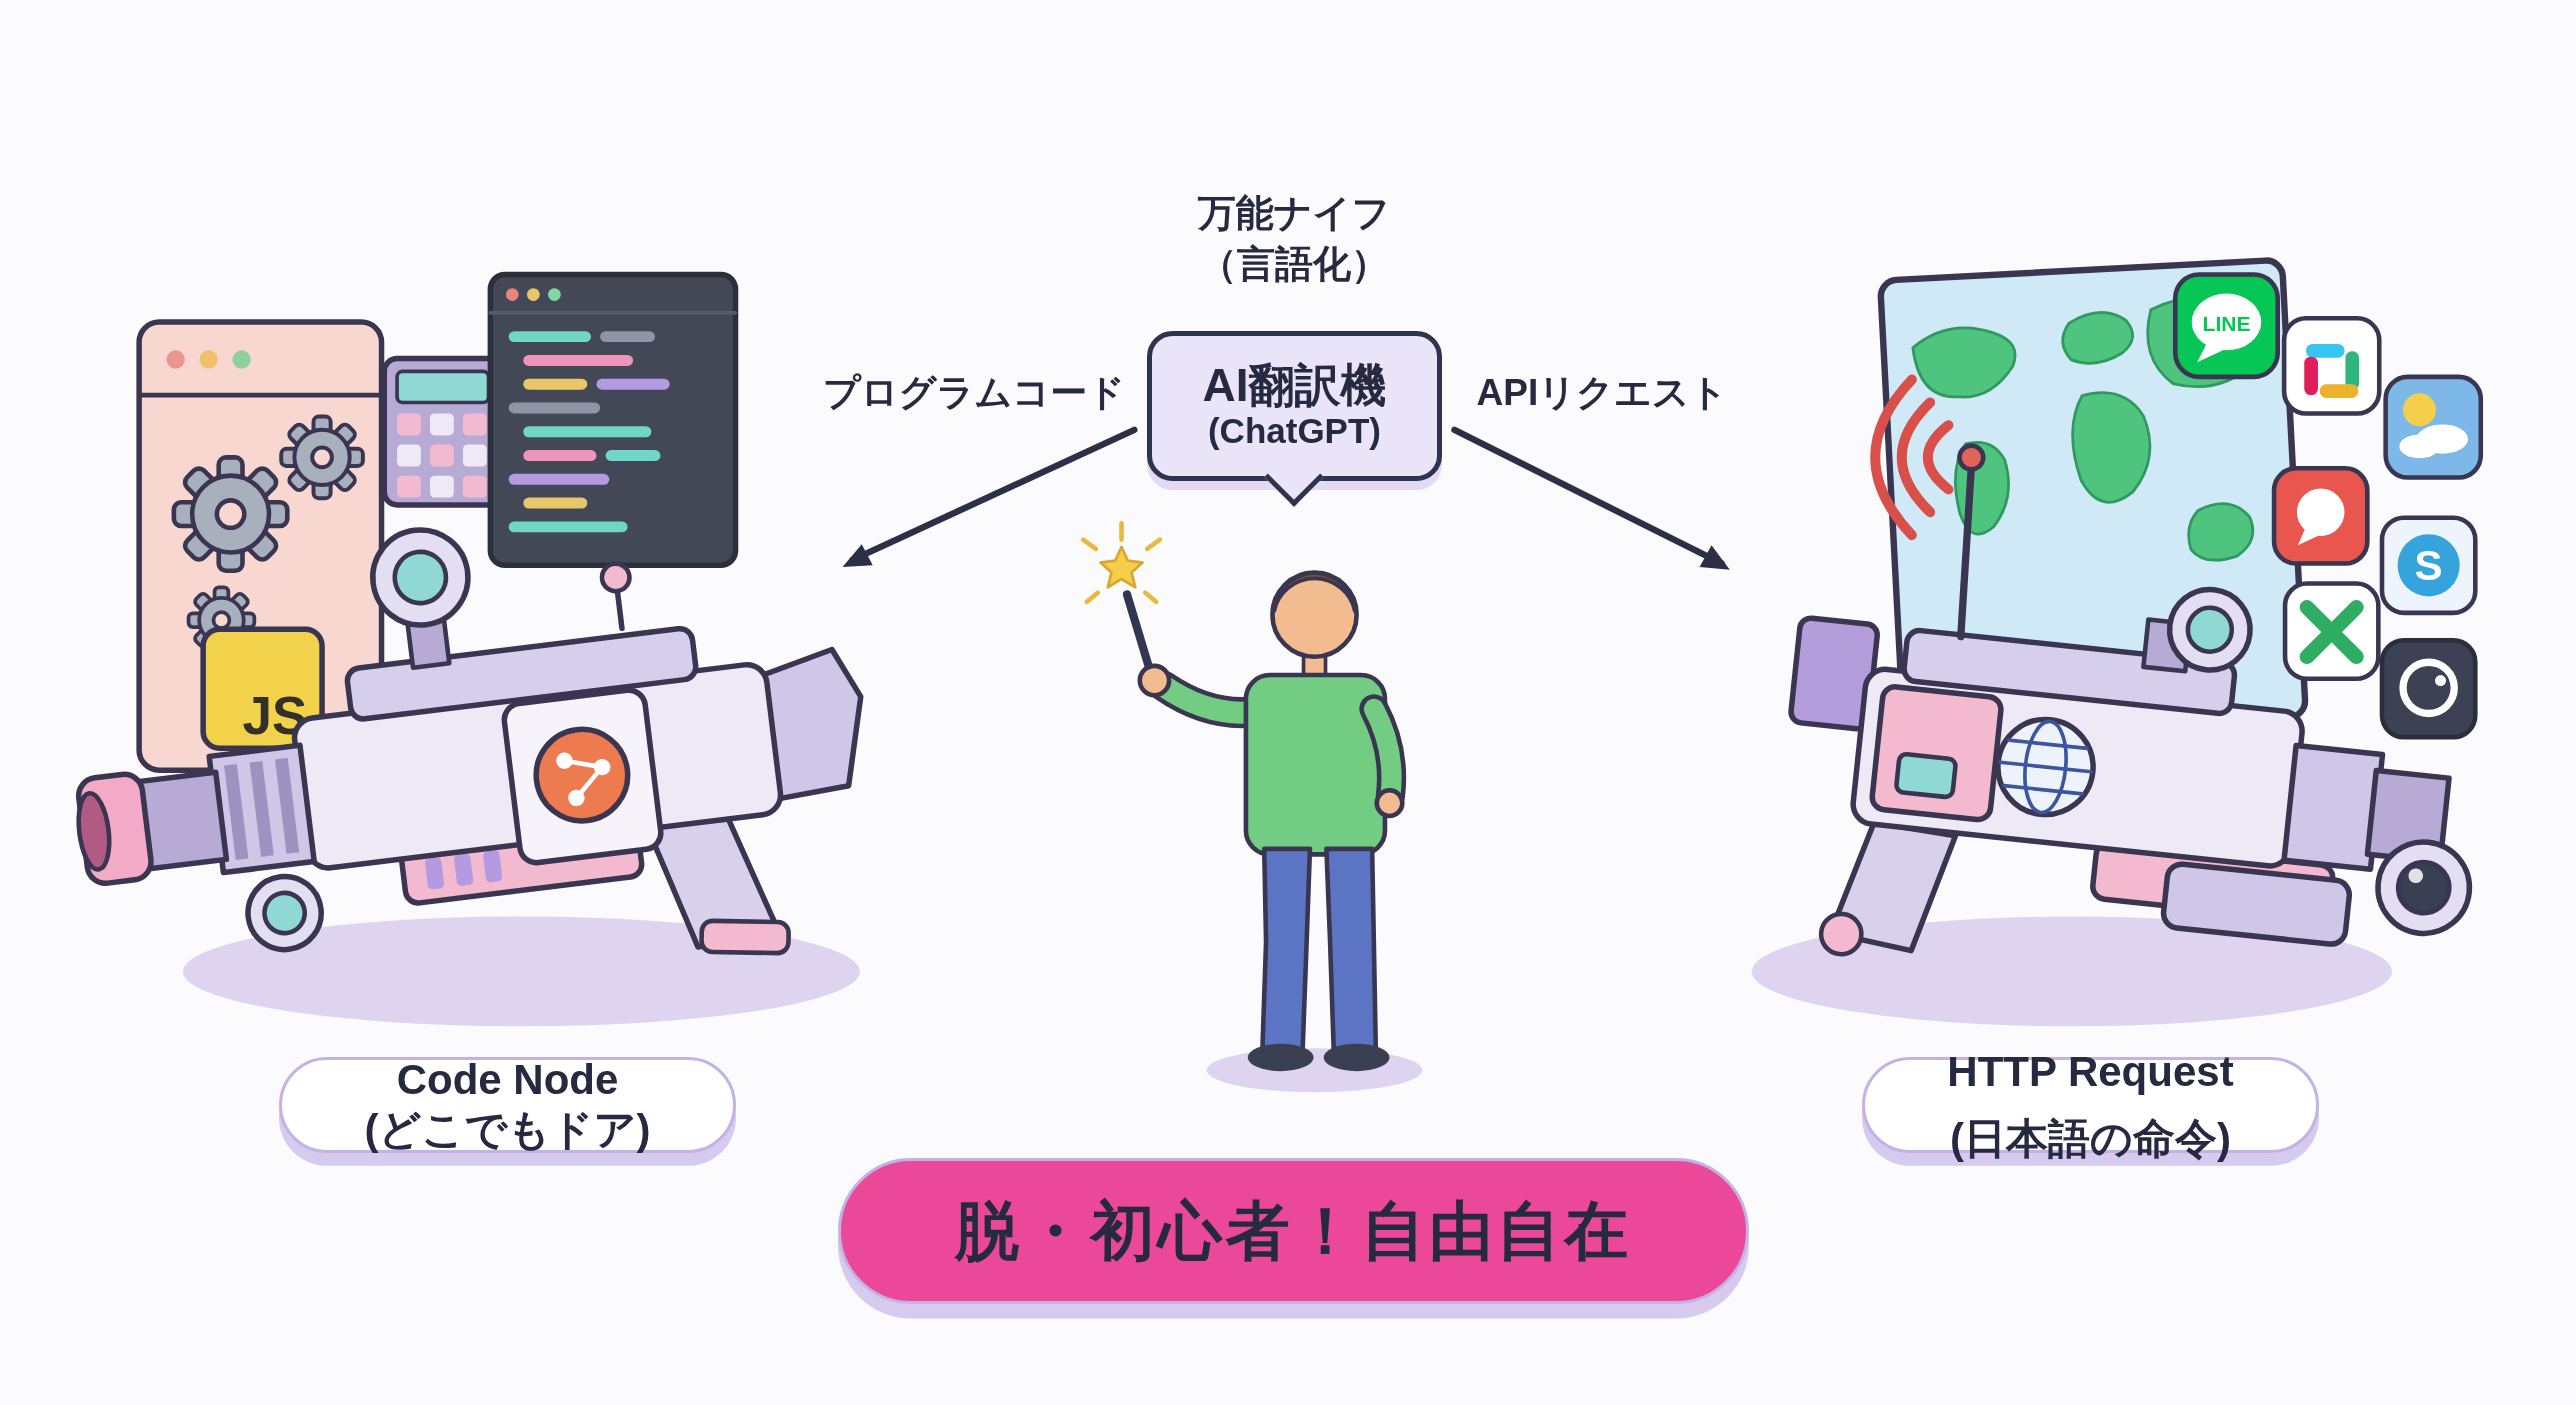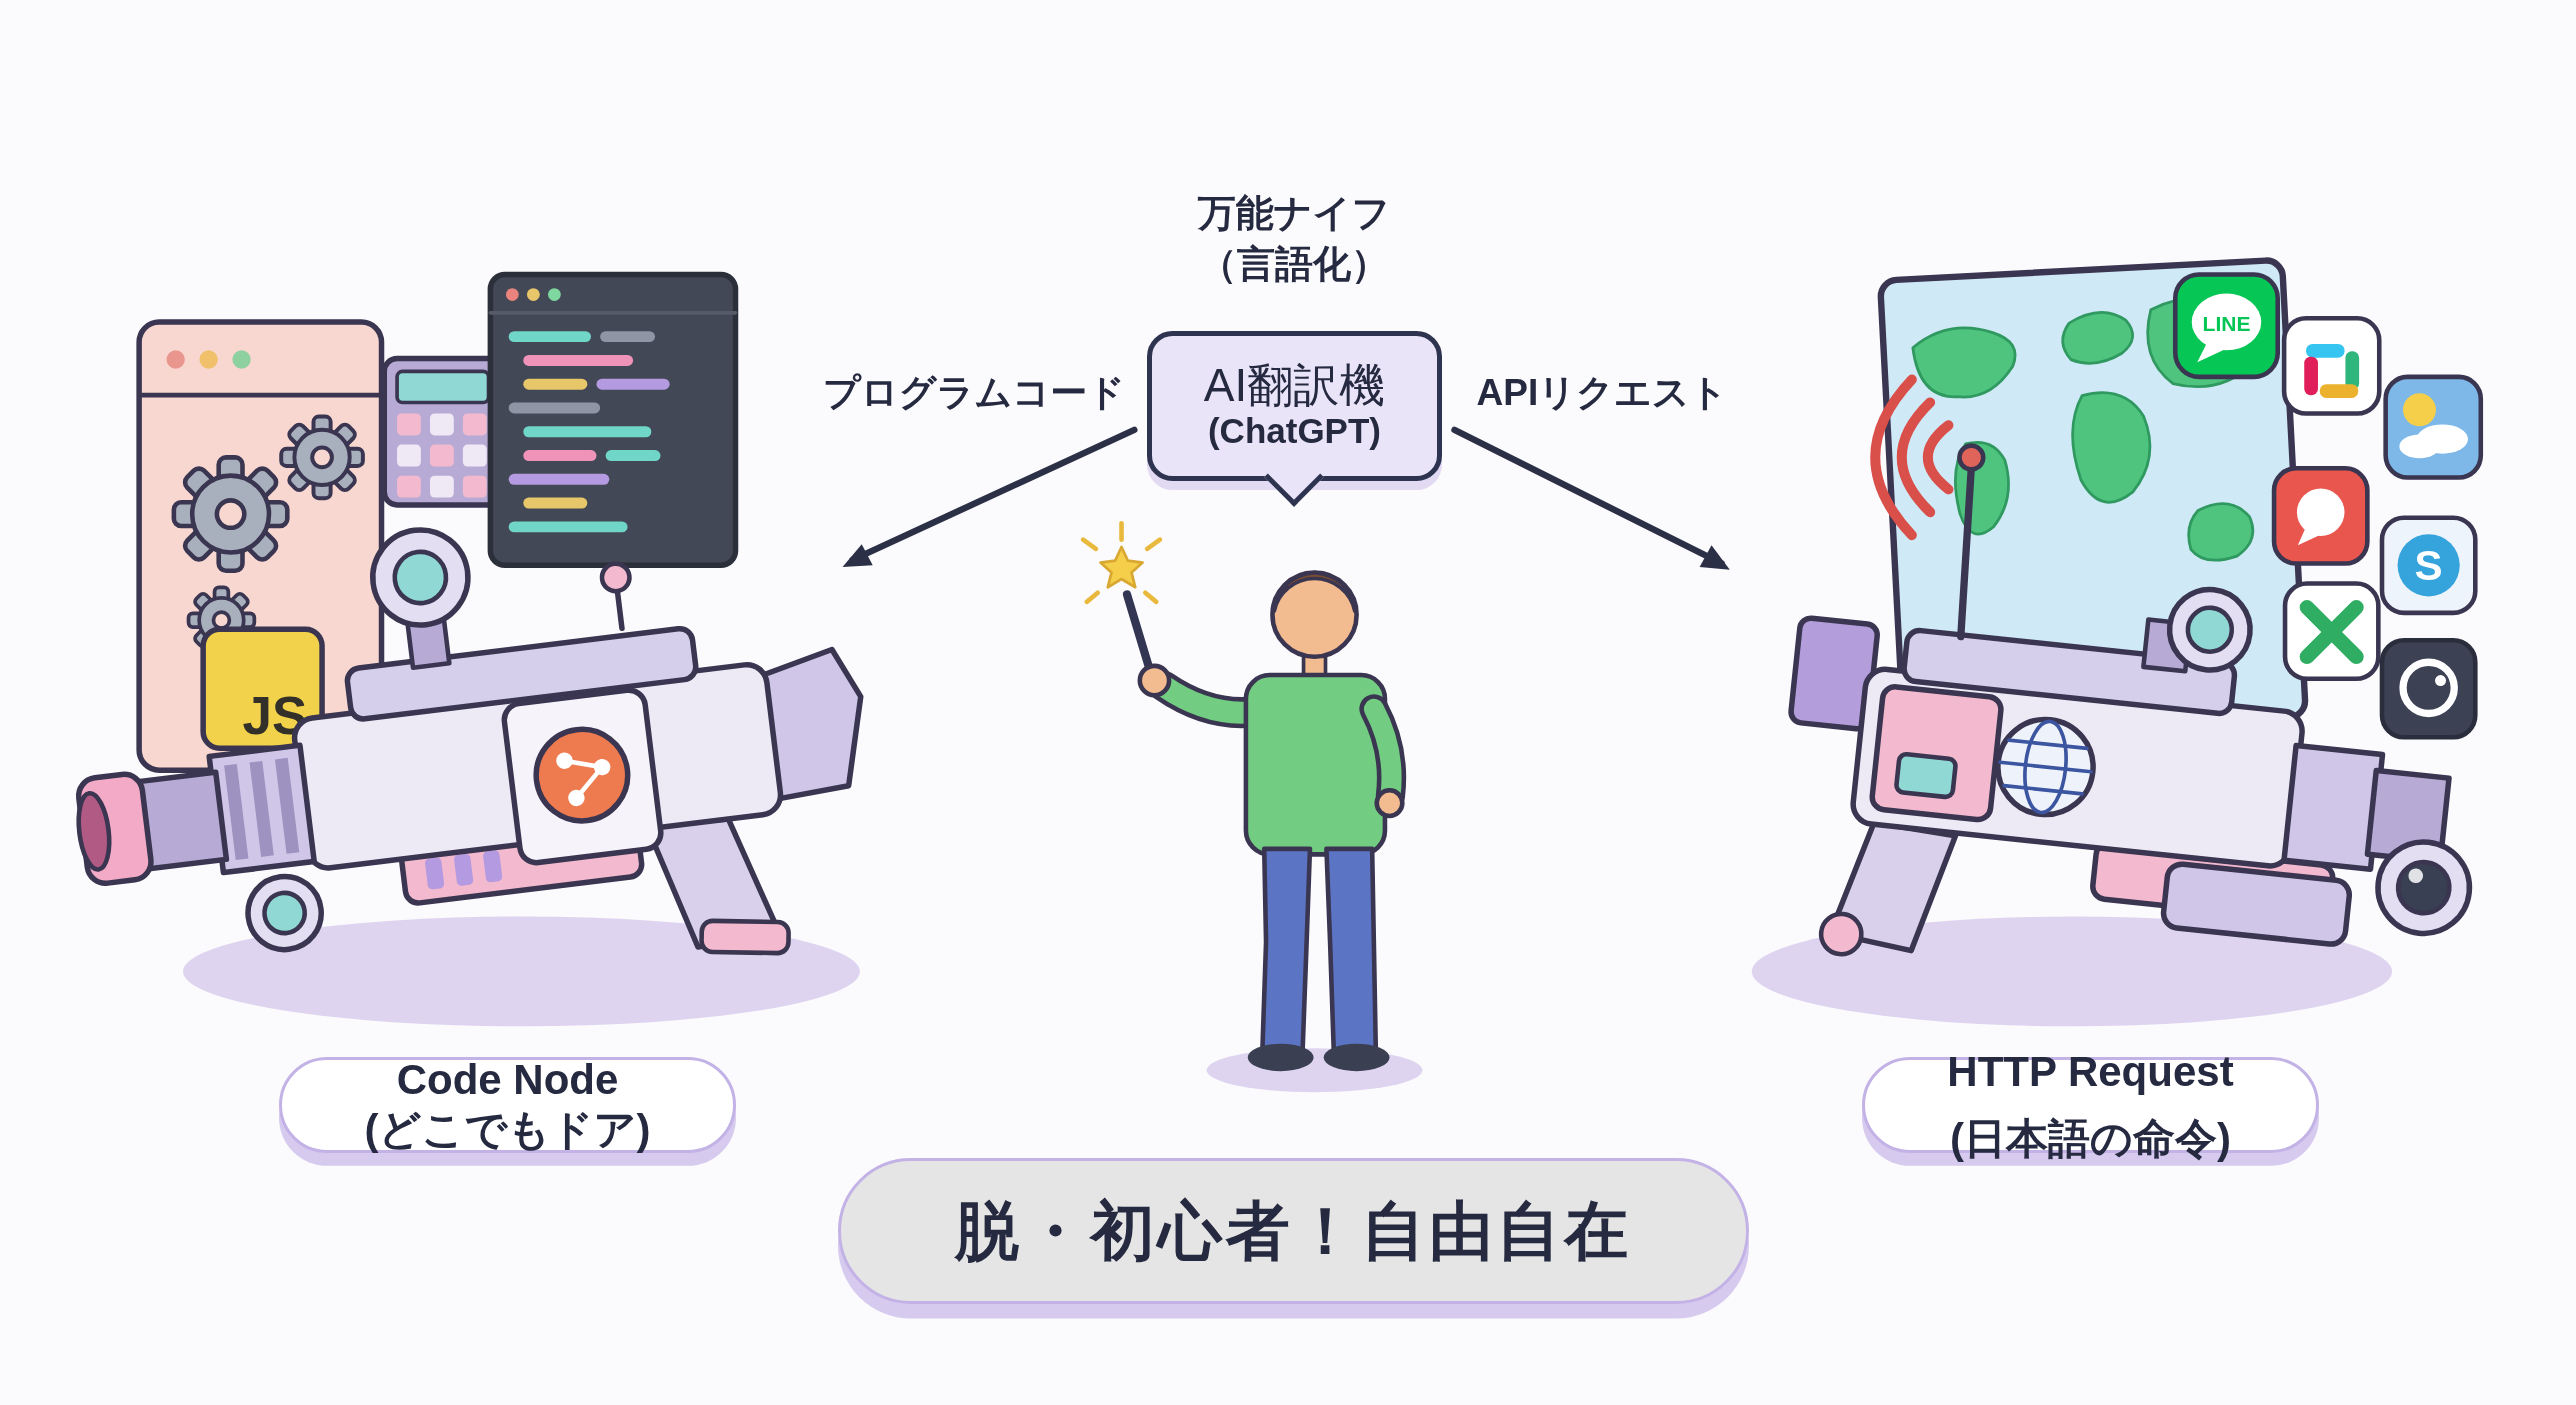--- a/index.html
+++ b/index.html
@@ -19,21 +19,21 @@
     left:1111px; top:188px; width:366px;
     text-align:center; font-size:38px; font-weight:bold; line-height:1.35;
     z-index:7;
   }
   .ai-bubble {
     left:1147px; top:331px; width:295px; height:150px;
     background:#eae4f9; border:5.5px solid #2e3350; border-radius:25.6px;
     display:flex; flex-direction:column; align-items:center; justify-content:center;
     z-index:7; box-shadow:0 9.1px 0 rgba(205,190,235,.55);
   }
-  .ai-bubble .l1 { font-size:46px; font-weight:normal; line-height:1.1; }
+  .ai-bubble .l1 { font-size:46px; font-weight:bold; line-height:1.1; }
   .ai-bubble .l2 { font-size:35px; font-weight:bold; line-height:1.2; }
   .ai-tail {
     left:1273px; top:456px; width:42px; height:42px;
     background:#eae4f9;
     border-right:5.5px solid #2e3350; border-bottom:5.5px solid #2e3350;
     transform:rotate(45deg); z-index:8;
   }
   .label-left {
     left:805px; top:368px; width:320px; text-align:right;
     font-size:37px; font-weight:bold; z-index:7;
@@ -46,21 +46,21 @@
     width:457px; height:96px;
     background:#ffffff; border:3.7px solid #c3b2e6; border-radius:82px;
     display:flex; flex-direction:column; align-items:center; justify-content:center;
     box-shadow:0 12.8px 0 rgba(205,190,235,.8); z-index:7;
   }
   .node-bubble .l { font-size:42px; font-weight:bold; line-height:1.18; }
   .code-node { left:279px; top:1057px; }
   .http-node { left:1862px; top:1057px;gap:17px; }
   .banner {
     left:838px; top:1158px; width:911px; height:146px;
-    background:#e5e5e5; border:3.7px solid #c3b2e6; border-radius:91px;
+    background:#ec4899; border:3.7px solid #c3b2e6; border-radius:91px;
     display:flex; align-items:center; justify-content:center;
     box-shadow:0 14.6px 0 rgba(205,190,235,.8); z-index:7;
   }
   .banner .t { font-size:64px; font-weight:bold; letter-spacing:3.7px; }
 </style>
 </head>
 <body>
 
 <div class="stage">
 

